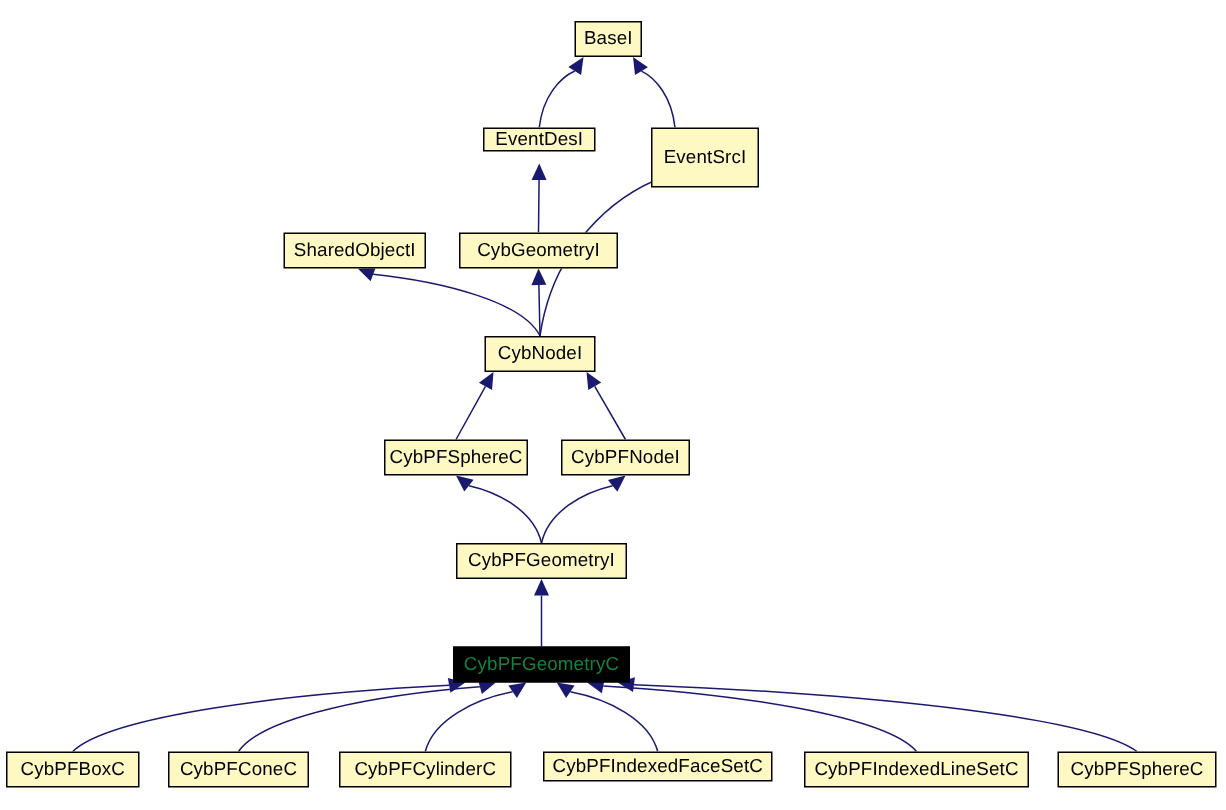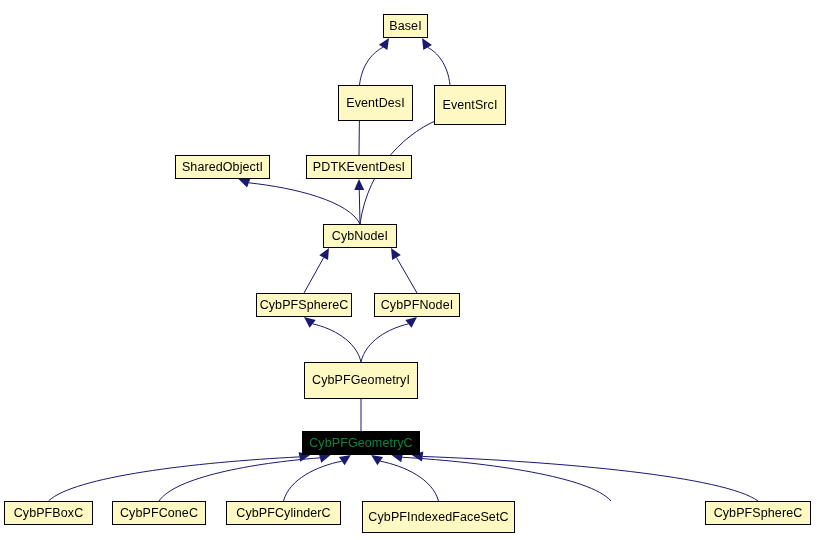--- a/index.html
+++ b/index.html
@@ -88,55 +88,58 @@
       <path d="M 438.5 501 C 432.6731590192261 479.1121456209793, 404.7043223115112 465.9794329935668, 380.2315901922606 461.2039011290532" fill="none" stroke="#191970" stroke-width="1"></path>
       <polygon points="371.148,455 383.05154525092115,457.07499649620746 377.4116351336001,465.3328057618989" fill="#191970"></polygon>
       <path d="M 611 501 C 590.1210240237128 476.9406214268767, 489.9019393375342 462.5049942830027, 402.21024023712795 457.25567532159397" fill="none" stroke="#191970" stroke-width="1"></path>
       <polygon points="391.444,455 403.2355472014888,452.3619297592631 401.18493327276707,462.14942088392485" fill="#191970"></polygon>
       <path d="M 758 501 C 724.464419875341 476.4967314401354, 563.4936352769782 461.7947703042167, 422.6441987534107 456.448602618428" fill="none" stroke="#191970" stroke-width="1"></path>
       <polygon points="411.74,455 423.3026544890598,451.492148639605 421.9857430177616,461.4050565972511" fill="#191970"></polygon>
     </svg>
 <div class="node" style="left: 383px; top: 14px; width: 45px; height: 24px;">
       <span class="node-label">BaseI</span>
     </div>
-    <div class="node" style="left: 338px; top: 85px; width: 75px; height: 36px;">
+    <div class="node" style="left: 322px; top: 85px; width: 75px; height: 16px;">
       <span class="node-label">EventDesI</span>
     </div>
     <div class="node" style="left: 434px; top: 85px; width: 72px; height: 40px;">
       <span class="node-label">EventSrcI</span>
     </div>
-    <div class="node" style="left: 175px; top: 155px; width: 95px; height: 24px;">
+    <div class="node" style="left: 189px; top: 155px; width: 95px; height: 24px;">
       <span class="node-label">SharedObjectI</span>
     </div>
     <div class="node" style="left: 306px; top: 155px; width: 106px; height: 24px;">
-      <span class="node-label">PDTKEventDesI</span>
+      <span class="node-label">CybGeometryI</span>
     </div>
     <div class="node" style="left: 323px; top: 224px; width: 74px; height: 24px;">
       <span class="node-label">CybNodeI</span>
     </div>
     <div class="node" style="left: 256px; top: 293px; width: 96px; height: 24px;">
       <span class="node-label">CybPFSphereC</span>
     </div>
     <div class="node" style="left: 374px; top: 293px; width: 86px; height: 24px;">
       <span class="node-label">CybPFNodeI</span>
     </div>
-    <div class="node" style="left: 304px; top: 362px; width: 114px; height: 37px;">
+    <div class="node" style="left: 304px; top: 362px; width: 114px; height: 24px;">
       <span class="node-label">CybPFGeometryI</span>
     </div>
     <div class="node highlight" style="left: 302px; top: 431px; width: 118px; height: 24px;">
       <span class="node-label">CybPFGeometryC</span>
     </div>
     <div class="node" style="left: 4px; top: 501px; width: 89px; height: 24px;">
       <span class="node-label">CybPFBoxC</span>
     </div>
     <div class="node" style="left: 112px; top: 501px; width: 94px; height: 24px; justify-content: center;">
       <span class="node-label">CybPFConeC</span>
     </div>
     <div class="node" style="left: 226px; top: 501px; width: 115px; height: 24px;">
       <span class="node-label">CybPFCylinderC</span>
     </div>
-    <div class="node" style="left: 362px; top: 501px; width: 153px; height: 32px;">
+    <div class="node" style="left: 362px; top: 501px; width: 153px; height: 20px;">
       <span class="node-label">CybPFIndexedFaceSetC</span>
+    </div>
+    <div class="node" style="left: 536px; top: 501px; width: 150px; height: 24px;">
+      <span class="node-label">CybPFIndexedLineSetC</span>
     </div>
     <div class="node" style="left: 705px; top: 501px; width: 106px; height: 24px;">
       <span class="node-label">CybPFSphereC</span>
     </div>
   </div>
 
 </body></html>

